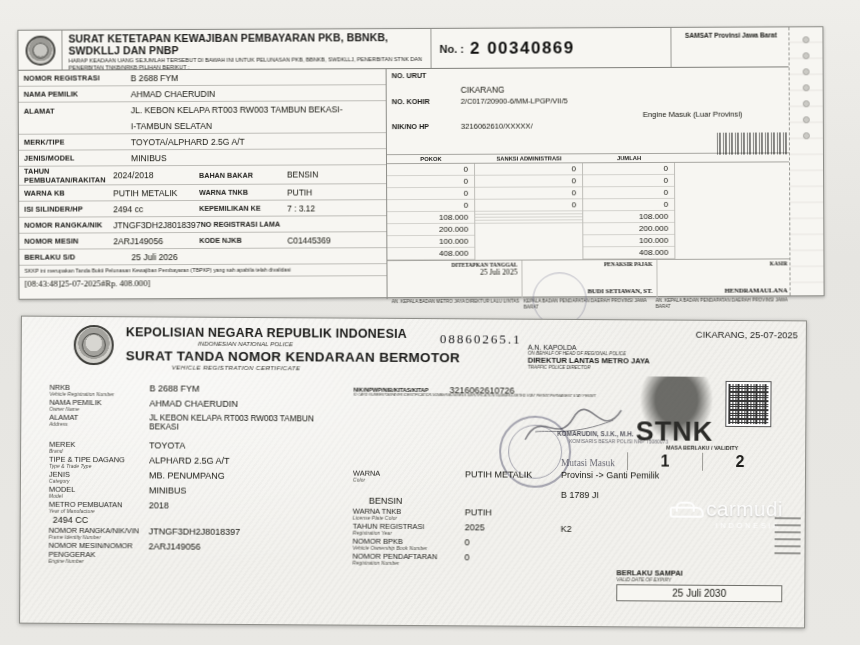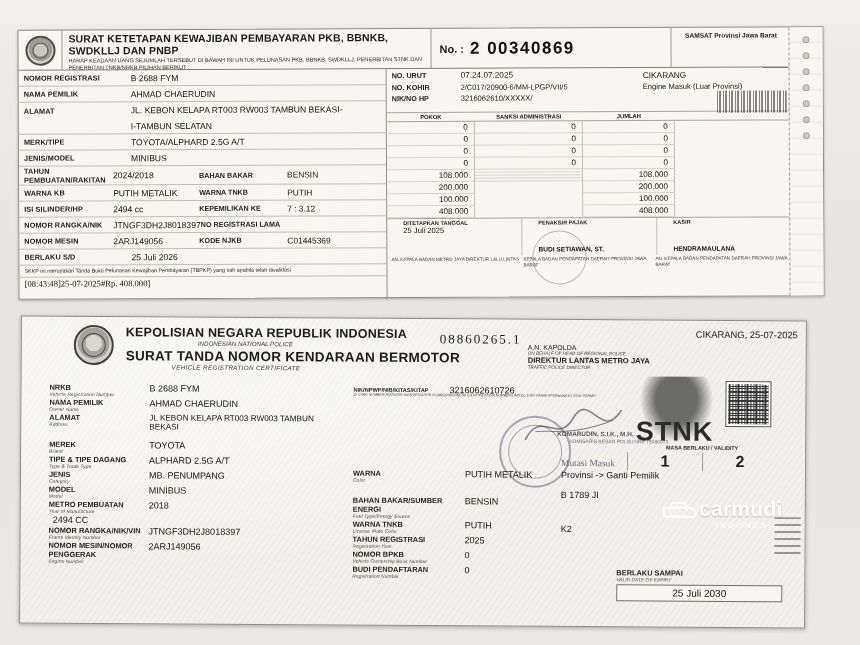--- a/index.html
+++ b/index.html
@@ -66,29 +66,29 @@
   .row.split .val{flex:0 0 86px;}
   .row.split .lbl2{width:88px;font-size:7.2px;font-weight:bold;color:#232320;}
   .row.split .val2{flex:1;font-size:8.4px;color:#16160f;}
   .footnote{font-size:5.4px;line-height:1.3;color:#2d2d2a;padding:2px 5px;}
   .stamp-line{font-size:8.6px;color:#16160f;padding:1px 5px;border-top:1px solid #bdbcb7;}
 
   .right-panel{position:absolute;left:368px;top:40px;width:404px;height:230px;}
   .rp-head{display:flex;}
   .rp-head .c1{width:74px;font-size:7.2px;font-weight:bold;padding:2px 0 0 5px;color:#232320;}
   .rp-head .c2{flex:1;font-size:8.2px;color:#16160f;padding-top:2px;}
-  .rp-head .c3{width:148px;font-size:8.4px;color:#16160f;padding-top:2px;}
+  .rp-head .c3{width:148px;font-size:8.4px;color:#16160f;padding-top:16px;}
   .money-head{display:flex;border-top:1px solid #a6a5a0;border-bottom:1px solid #a6a5a0;font-size:5.8px;font-weight:bold;color:#232320;text-align:center;}
   .money-head .mh{padding:1px 0;}
   .mtable{display:flex;}
   .mcol{border-right:1px solid #bdbcb7;}
   .mcell{font-size:8.1px;text-align:right;padding:1px 6px 1px 0;color:#16160f;border-bottom:1px solid #d2d1cc;}
   .mlabel{font-size:7.4px;font-weight:bold;padding:1px 0 1px 6px;color:#232320;border-bottom:1px solid #d2d1cc;}
   .sig-row{display:flex;border-top:1px solid #a6a5a0;}
-  .sig{flex:1;border-right:1px solid #bdbcb7;text-align:left;padding:1px 16px;}
+  .sig{flex:1;border-right:1px solid #bdbcb7;text-align:right;padding:1px 4px;font-family:Liberation Serif, serif;}
   .sig .sh{font-size:5.6px;font-weight:bold;color:#232320;}
   .sig .sv{font-size:7.6px;color:#16160f;}
   .sig .sn{font-size:6.6px;font-weight:bold;color:#141413;margin-top:20px;}
   .blur-stamp{
     position:absolute; width:54px;height:54px;border-radius:50%;
     border:1.6px solid #6d6d8a; opacity:.45;
   }
 
   
   .doc-bot{
@@ -114,21 +114,21 @@
   .stnk-t1{position:absolute;left:104px;top:6px;font-size:12.5px;font-weight:bold;letter-spacing:.2px;color:#1b1b19;}
   .stnk-t2{position:absolute;left:176px;top:20px;font-size:6.2px;font-style:italic;color:#35352f;}
   .stnk-t3{position:absolute;left:104px;top:29px;font-size:13.5px;font-weight:bold;letter-spacing:.3px;color:#1b1b19;}
   .stnk-t4{position:absolute;left:150px;top:44px;font-size:6.2px;font-style:italic;color:#35352f;letter-spacing:.4px;}
   .stnk-no{position:absolute;left:418px;top:10px;font-size:13px;letter-spacing:2px;color:#17171a;font-family:"Liberation Serif",serif;}
   .hd-date{position:absolute;right:8px;top:6px;font-size:9.4px;color:#1b1b19;}
 
   .stnk-left{position:absolute;left:28px;top:66px;width:296px;}
   .fr{display:flex;margin-bottom:1px;}
   .fr .fl{width:96px;}
-  .fr .fl .n{font-size:7.4px;font-weight:bold;color:#23231f;}
+  .fr .fl .n{font-size:7.4px;font-weight:normal;color:#23231f;}
   .fr .fl .e{font-size:4.9px;font-style:italic;color:#4a4a44;letter-spacing:.1px;}
   .fr .fv{flex:1;font-size:9px;color:#15150f;padding-left:4px;}
   .stnk-mid{position:absolute;left:332px;top:150px;width:190px;}
   .stnk-right{position:absolute;left:540px;top:150px;width:240px;}
 
   .qr{position:absolute;right:34px;top:60px;width:46px;height:46px;background:#fff;padding:2px;border:1px solid #555;}
   .qr i{display:block;width:100%;height:100%;
     background-image:
       linear-gradient(90deg,#111 25%,transparent 25% 50%,#111 50% 60%,transparent 60% 75%,#111 75% 85%,transparent 85%),
       linear-gradient(0deg,#111 20%,transparent 20% 42%,#111 42% 55%,transparent 55% 70%,#111 70% 80%,transparent 80%);
@@ -156,21 +156,21 @@
   .round-stamp::after{content:"";position:absolute;inset:7px;border:1px solid #5a5a72;border-radius:50%;}
   .mutasi{position:absolute;left:540px;top:138px;font-size:9.4px;color:#3b3b4a;opacity:.75;}
   .stamp-text{position:absolute;left:536px;top:110px;font-size:6.4px;font-weight:bold;color:#2e2e3a;opacity:.8;}
   .stamp-text2{position:absolute;left:548px;top:118px;font-size:5px;color:#2e2e3a;opacity:.7;}
 
   
   .carmudi{position:absolute;right:22px;top:176px;display:flex;align-items:center;gap:6px;opacity:.92;}
   .carmudi .car{width:30px;height:16px;position:relative;}
   .carmudi .car::before{content:"";position:absolute;left:0;top:6px;width:30px;height:7px;border:2px solid #fff;border-radius:3px 7px 3px 3px;}
   .carmudi .car::after{content:"";position:absolute;left:6px;top:1px;width:15px;height:8px;border:2px solid #fff;border-bottom:none;border-radius:6px 6px 0 0;}
-  .carmudi .w1{font-size:21px;font-weight:bold;color:#fff;letter-spacing:.3px;text-shadow:0 1px 2px rgba(0,0,0,.25);}
+  .carmudi .w1{font-size:21px;font-weight:normal;color:#fff;letter-spacing:.3px;text-shadow:0 1px 2px rgba(0,0,0,.25);}
   .carmudi .w2{font-size:7.6px;color:#fff;letter-spacing:2.6px;position:absolute;right:2px;top:24px;}
 
   .barcode{position:absolute;right:8px;top:48px;width:56px;height:30px;
     background:repeating-linear-gradient(90deg,#2a2a28 0 1px,transparent 1px 2px,#2a2a28 2px 4px,transparent 4px 6px);opacity:.55;}
   .tear{position:absolute;right:4px;top:196px;width:26px;height:40px;
     background:repeating-linear-gradient(180deg,#3b3b38 0 2px,transparent 2px 7px);opacity:.5;}
   .handwrite{font-family:"Liberation Serif",serif;}
 </style>
 </head>
 <body>
@@ -257,21 +257,20 @@
       <div class="lbl">BERLAKU S/D</div>
       <div class="val">25 Juli 2026</div>
     </div>
     <div class="footnote">SKKP ini merupakan Tanda Bukti Pelunasan Kewajiban Pembayaran (TBPKP) yang sah apabila telah divalidasi</div>
     <div class="stamp-line handwrite">[08:43:48]25-07-2025#Rp.        408.000]</div>
   </div>
 
   <div class="right-panel">
     <div class="rp-head">
       <div class="c1">NO. URUT</div>
-      <div class="c2">07.24.07.2025</div>
       <div class="c3">CIKARANG</div>
     </div>
     <div class="rp-head">
       <div class="c1">NO. KOHIR</div>
       <div class="c2" style="font-size:7.4px">2/C017/20900-6/MM-LPGP/VII/5</div>
       <div class="c3" style="font-size:7.6px">Engine Masuk (Luar Provinsi)</div>
     </div>
     <div class="rp-head" style="margin-bottom:2px">
       <div class="c1">NIK/NO HP</div>
       <div class="c2" style="font-size:7.6px">3216062610/XXXXX/</div>
@@ -487,24 +486,20 @@
   <div class="stnk-mid">
     <div class="fr">
       <div class="fl">
           <div class="n">WARNA</div>
         <div class="e">Color</div>
         </div>
       <div class="fv" style="padding-left:16px">PUTIH METALIK</div>
     </div>
     <div style="height:12px"></div>
     <div class="fr">
-      <div class="fl">
-          <div class="n">BAHAN BAKAR/SUMBER ENERGI</div>
-        <div class="e">Fuel Type/Energy Source</div>
-        </div>
       <div class="fv" style="padding-left:16px">BENSIN</div>
     </div>
     <div class="fr">
       <div class="fl">
           <div class="n">WARNA TNKB</div>
         <div class="e">License Plate Color</div>
         </div>
       <div class="fv" style="padding-left:16px">PUTIH</div>
     </div>
     <div class="fr">
@@ -516,21 +511,21 @@
     </div>
     <div class="fr">
       <div class="fl">
           <div class="n">NOMOR BPKB</div>
         <div class="e">Vehicle Ownership Book Number</div>
         </div>
       <div class="fv" style="padding-left:16px">0</div>
     </div>
     <div class="fr">
       <div class="fl">
-          <div class="n">BUDI PENDAFTARAN</div>
+          <div class="n">NOMOR PENDAFTARAN</div>
         <div class="e">Registration Number</div>
         </div>
       <div class="fv" style="padding-left:16px">0</div>
     </div>
   </div>
 
   <div class="stnk-right">
     <div style="font-size:9px;color:#15150f;margin-bottom:10px">Provinsi -&gt; Ganti Pemilik</div>
     <div style="font-size:9px;color:#15150f;margin-bottom:24px">B 1789 JI</div>
     <div style="font-size:9px;color:#15150f">K2</div>

